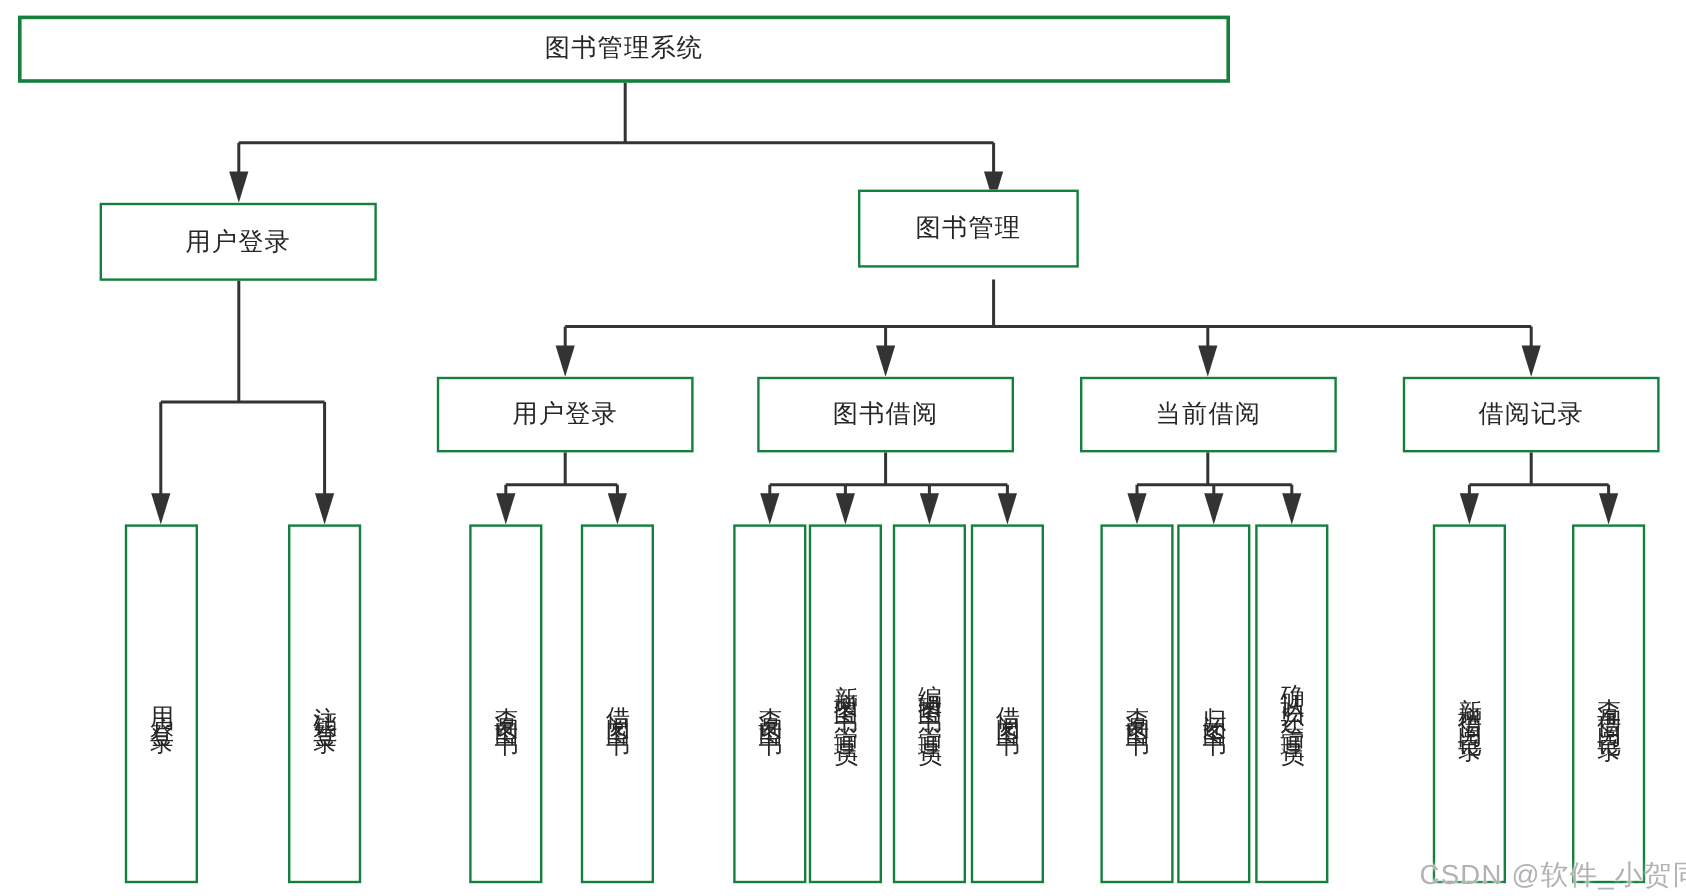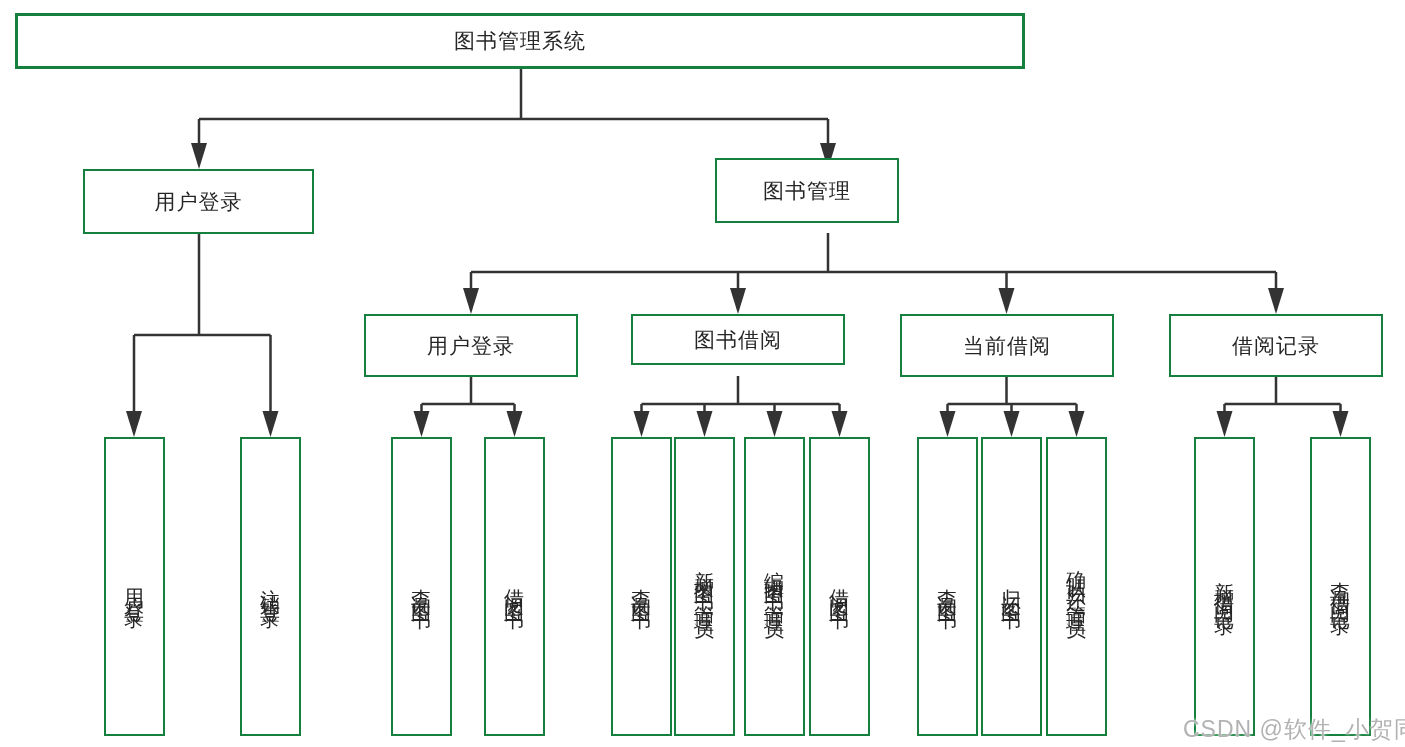--- a/index.html
+++ b/index.html
@@ -91,21 +91,21 @@
       <polygon points="1332.5,411 1348.5,411 1340.5,437"></polygon>
     </g>
   </svg>
 
   <div class="box root" style="left:15px;top:13px;width:1010px;height:56px;">图书管理系统</div>
 
   <div class="box" style="left:83px;top:169px;width:231px;height:65px;">用户登录</div>
   <div class="box" style="left:715px;top:158px;width:184px;height:65px;">图书管理</div>
 
   <div class="box" style="left:364px;top:314px;width:214px;height:63px;">用户登录</div>
-  <div class="box" style="left:631px;top:314px;width:214px;height:51px;">图书借阅</div>
+  <div class="box" style="left:631px;top:314px;width:214px;height:63px;">图书借阅</div>
   <div class="box" style="left:900px;top:314px;width:214px;height:63px;">当前借阅</div>
   <div class="box" style="left:1169px;top:314px;width:214px;height:63px;">借阅记录</div>
 
   <div class="box vbox" style="left:104px;">用户登录</div>
   <div class="box vbox" style="left:240px;">注销登录</div>
 
   <div class="box vbox" style="left:391px;">查询图书</div>
   <div class="box vbox" style="left:484px;">借阅图书</div>
 
   <div class="box vbox" style="left:611px;">查询图书</div>

